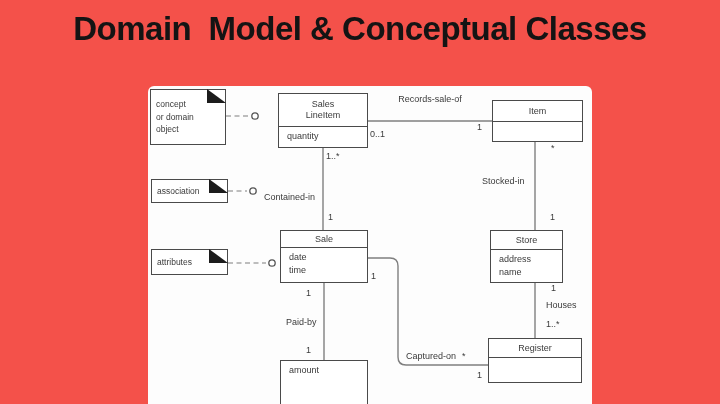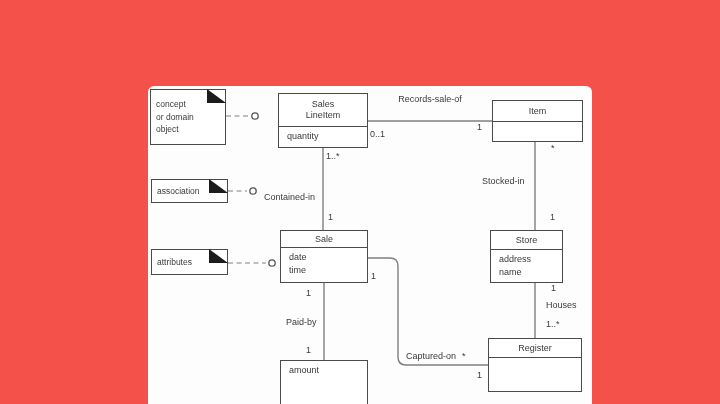--- a/index.html
+++ b/index.html
@@ -50,20 +50,21 @@
   }
   
   .alabel,.mult{position:absolute;font-size:9px;color:var(--text);white-space:nowrap}
   .alabel.center{text-align:center}
 </style>
 </head>
 <body>
 
 <div class="page">
 
+  <div class="title">Domain  Model &amp; Conceptual Classes</div>
 
   <div class="panel"></div>
 
   <svg class="wires" viewBox="0 0 720 404">
 
     <line x1="368" y1="121" x2="492" y2="121"></line>
     <line x1="323" y1="148" x2="323" y2="230"></line>
     <line x1="535" y1="142" x2="535" y2="230"></line>
     <line x1="535" y1="283" x2="535" y2="338"></line>
     <line x1="324" y1="283" x2="324" y2="360"></line>
@@ -122,21 +123,21 @@
   <div class="cls" style="left:490px;top:230px;width:73px;height:53px">
     <div class="cls-title" style="height:19px">
       <span>Store</span>
     </div>
     <div class="cls-attrs">
       <span>address</span>
       <span>name</span>
     </div>
   </div>
 
-  <div class="cls" style="left:488px;top:338px;width:94px;height:54px">
+  <div class="cls" style="left:488px;top:338px;width:94px;height:45px">
     <div class="cls-title" style="height:19px">
       <span>Register</span>
     </div>
     <div class="cls-attrs"></div>
   </div>
 
   <div class="cls" style="left:280px;top:360px;width:88px;height:50px">
     <div class="cls-attrs">
       <span>amount</span>
     </div>

